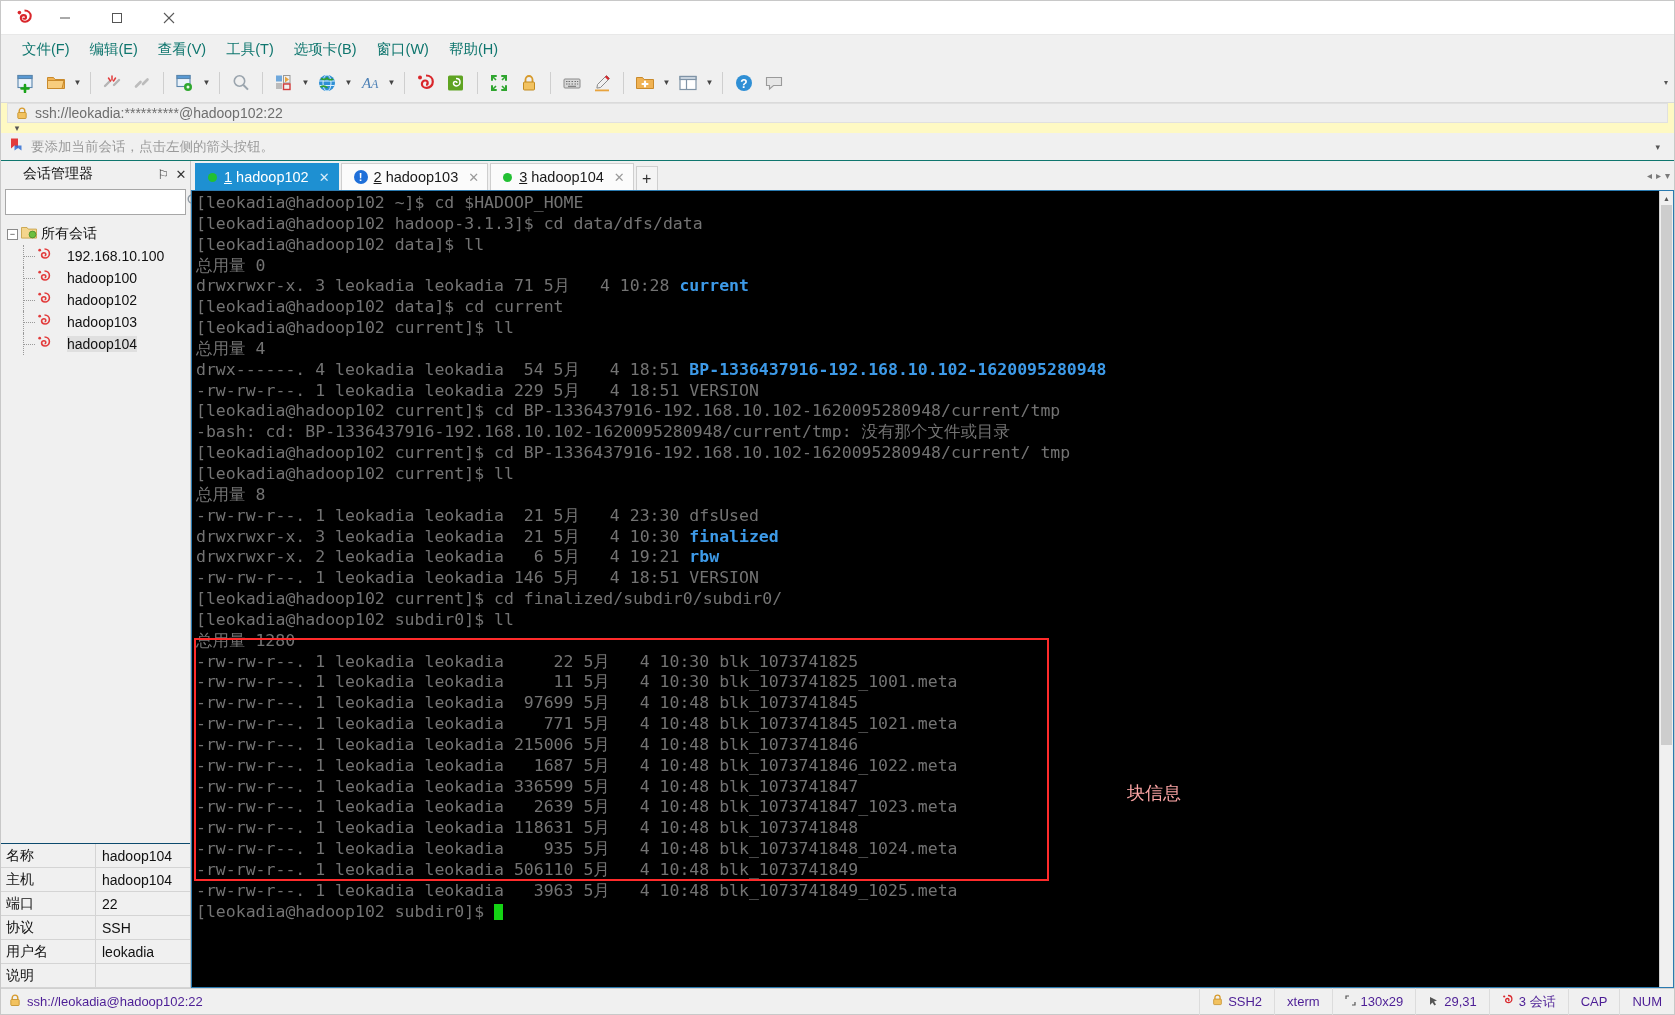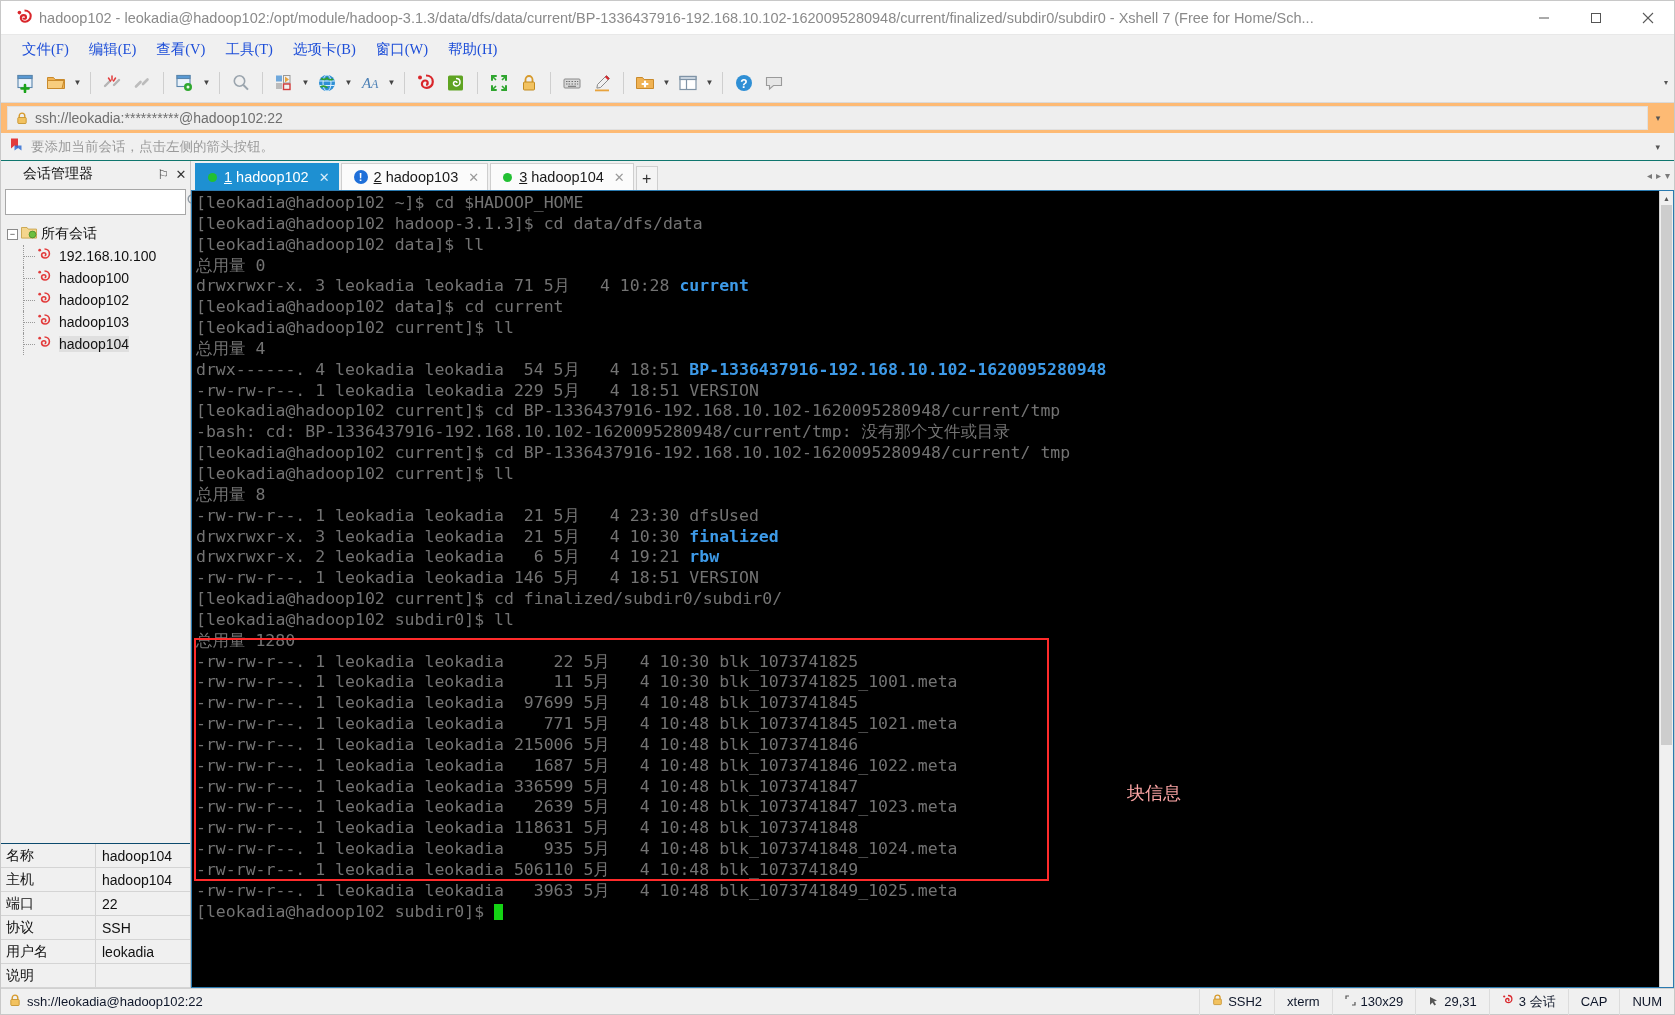--- a/index.html
+++ b/index.html
@@ -41,24 +41,23 @@
   }
 
   
   .menubar {
     height: 28px; min-height: 28px;
     display: flex; align-items: center;
     background: #f0f0f0;
     padding-left: 12px;
   }
   .menu-item {
-    font-size: 14.5px; color: #1d4ed8;
+    font-size: 14.5px; color: #0f766e;
     padding: 3px 9px; margin-right: 2px;
     white-space: nowrap;
-    font-family: Liberation Serif, serif;
   }
 
   
   .toolbar {
     height: 40px; min-height: 40px;
     display: flex; align-items: center;
     background: #f0f0f0;
     padding-left: 10px;
     border-bottom: 1px solid #dadada;
     position: relative;
@@ -79,23 +78,24 @@
   }
   .toolbar-overflow {
     position: absolute; right: 6px; top: 0; height: 100%;
     display: flex; flex-direction: column; align-items: center; justify-content: center;
     font-size: 8px; color: #555; line-height: 9px;
   }
 
   
   .addrbar {
     height: 30px; min-height: 30px;
-    display: flex; align-items: center;
-    background: #fdba74;
+    display: flex; 
+    background: #fef9c3;
     padding: 0 6px;
+    flex-direction: column;
   }
   .addr-input {
     flex: 1; height: 24px;
     display: flex; align-items: center;
     background: #eeeeee;
     border: 1px solid #e0e0e0;
     padding: 0 8px;
     font-size: 14px; color: #6e6e6e;
   }
   .addr-input .lockico { margin-right: 7px; display: flex; }
@@ -144,21 +144,21 @@
   .tree-toggle {
     width: 11px; height: 11px; border: 1px solid #8a8a8a; background: #fff;
     display: flex; align-items: center; justify-content: center;
     font-size: 9px; line-height: 9px; color: #333; margin-right: 3px;
   }
   .tree-root .label { margin-left: 4px; color: #111; }
   .tree-child {
     display: flex; align-items: center;
     padding: 2px 0 2px 36px; color: #111; position: relative;
   }
-  .tree-child .label { margin-left: 7px; }
+  .tree-child .label { margin-left: 15px; }
   .tree-child.selected .label { background: #dfdfdf; }
   .tree-line-v {
     position: absolute; left: 22px; top: 0; bottom: 0; width: 1px;
     border-left: 1px dotted #999;
   }
   .tree-line-h {
     position: absolute; left: 22px; top: 50%; width: 12px;
     border-top: 1px dotted #999;
   }
 
@@ -266,21 +266,21 @@
     position: absolute; top: 14px; left: 1px; right: 1px;
     height: 540px; background: #cdcdcd;
   }
 
   
   .statusbar {
     height: 26px; min-height: 26px;
     display: flex; align-items: center;
     background: #f0f0f0;
     border-top: 1px solid #d0d0d0;
-    font-size: 13px; color: #0f172a;
+    font-size: 13px; color: #4c1d95;
   }
   .sb-left { padding-left: 8px; display: flex; align-items: center; gap: 6px; }
   .sb-right { margin-left: auto; display: flex; align-items: center; }
   .sb-cell {
     padding: 0 12px; height: 32px;
     display: flex; align-items: center; gap: 5px;
     border-left: 1px solid #dcdcdc;
     white-space: nowrap;
   }
 </style>
@@ -289,21 +289,20 @@
 
 <div id="app">
 
   <div class="titlebar">
     <div class="tb-icon">
       <svg width="17" height="17" viewBox="0 0 17 17">
         <path d="M8.5 1.5c3.8 0 6.2 2.6 6.2 5.6 0 3.2-2.6 5.6-5.6 5.6-2.4 0-4.3-1.6-4.3-3.6 0-1.7 1.3-3 2.9-3 1.3 0 2.3 1 2.3 2.1 0 .9-.7 1.6-1.5 1.6-.6 0-1.1-.4-1.1-1" fill="none" stroke="#d9262b" stroke-width="2.1"></path>
         <circle cx="3.4" cy="3.6" r="1.8" fill="#d9262b"></circle>
       </svg>
     </div>
-    <div class="tb-title">hadoop102 - leokadia@hadoop102:/opt/module/hadoop-3.1.3/data/dfs/data/current/BP-1336437916-192.168.10.102-1620095280948/current/finalized/subdir0/subdir0 - Xshell 7 (Free for Home/Sch...</div>
     <div class="tb-buttons">
       <div class="tb-btn">
         <svg width="12" height="12" viewBox="0 0 12 12">
             <line x1="1" y1="6" x2="11" y2="6" stroke="#555" stroke-width="1"></line>
           </svg>
       </div>
       <div class="tb-btn">
         <svg width="12" height="12" viewBox="0 0 12 12">
             <rect x="1.5" y="1.5" width="9" height="9" fill="none" stroke="#555" stroke-width="1"></rect>
           </svg>

